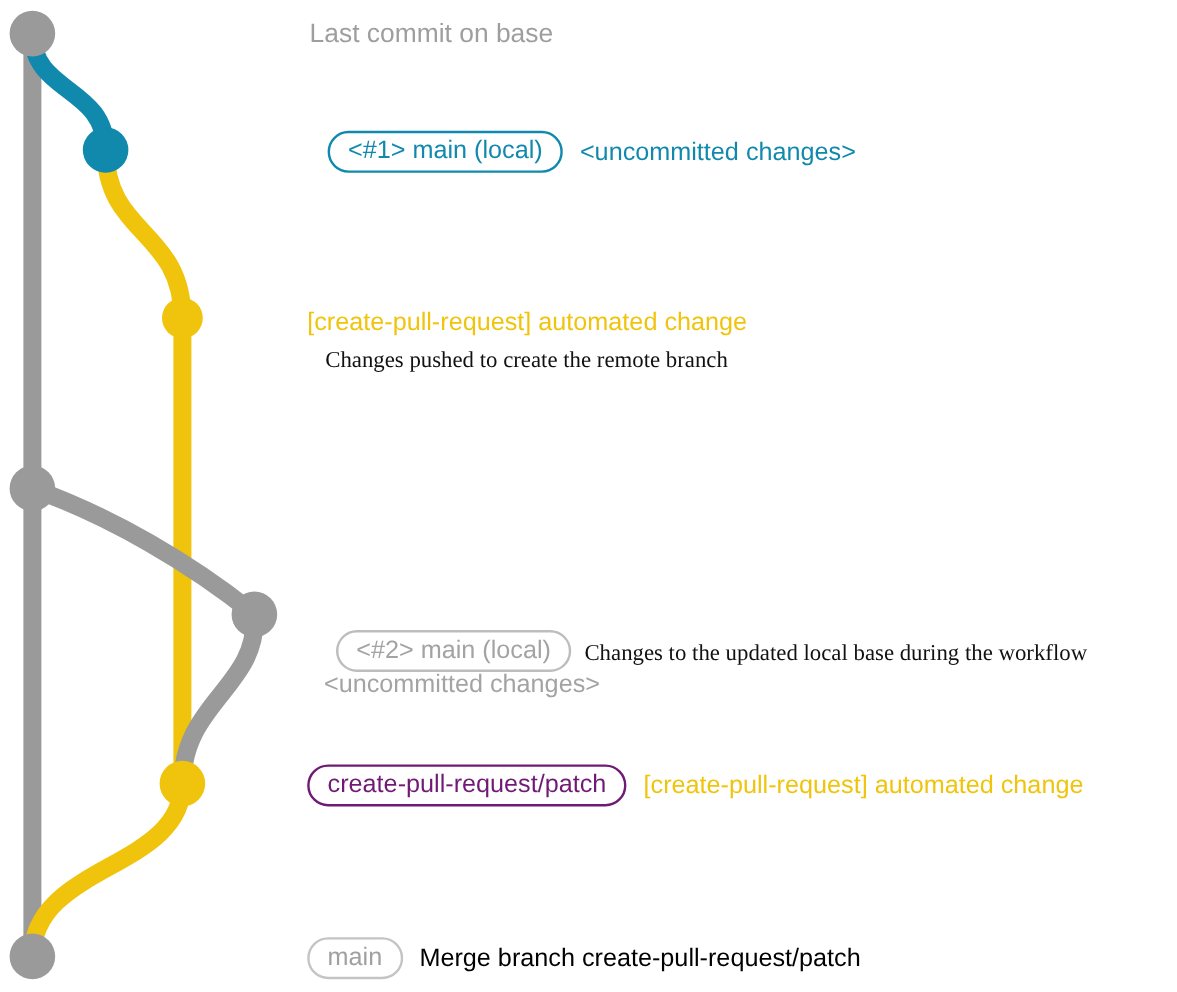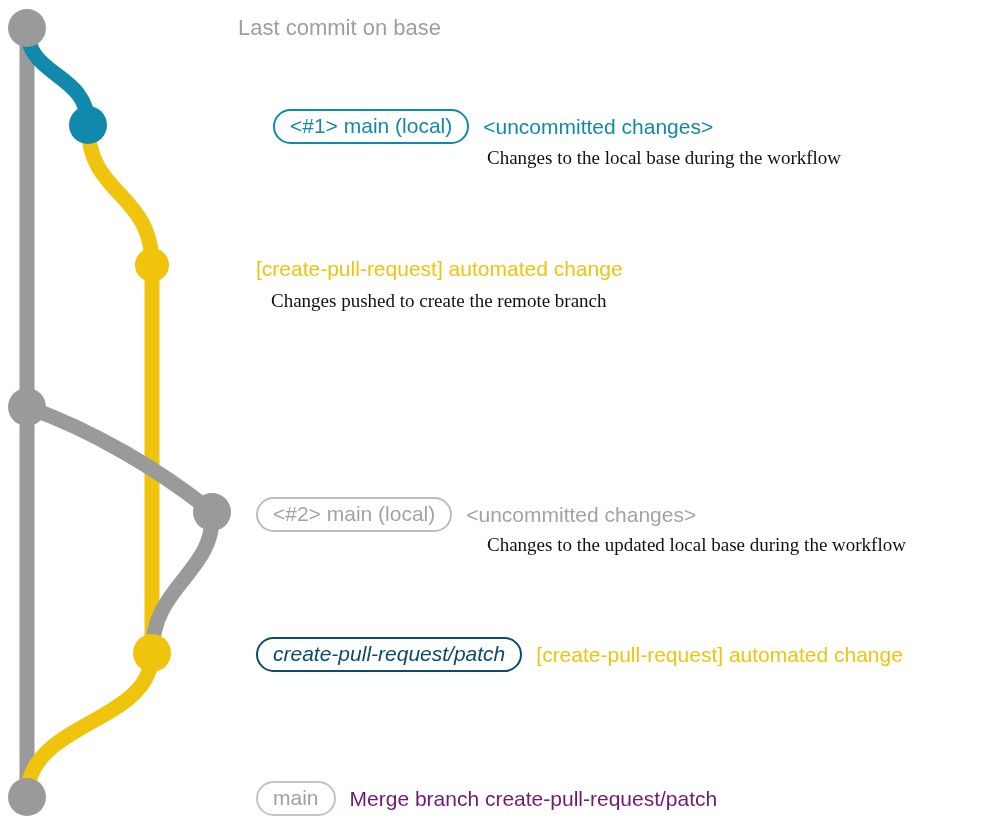--- a/index.html
+++ b/index.html
@@ -54,33 +54,33 @@
     border: 2px solid currentColor;
     padding: 4px 15px 6px 15px;
     font-size: 21px;
     font-weight: 400;
     letter-spacing: 0px;
     line-height: 1;
     background: #ffffff;
   }
   .pill.blue   { color: #1089ad; }
   .pill.gray   { color: #a3a3a3; border-color: #bdbdbd; }
-  .pill.yellow { color: #0c4a6e; font-style: italic; }
+  .pill.yellow { color: #701a75; }
   .pill.graymain { color: #a0a0a0; border-color: #c4c4c4; }
 
   
   .subject {
     font-size: 21px;
     line-height: 1;
     white-space: nowrap;
   }
   .subject.blue   { color: #1089ad; }
   .subject.gray   { color: #a3a3a3; }
   .subject.yellow { color: #f0c40c; }
-  .subject.plain  { color: #701a75; }
+  .subject.plain  { color: #000000; }
 
   .pill + .subject { margin-left: 14px; }
 
   
   .desc {
     position: absolute;
     font-family: "Liberation Serif", serif;
     font-size: 19px;
     color: #111111;
     white-space: nowrap;
@@ -122,35 +122,34 @@
     <circle cx="88" cy="125" r="19" fill="#1089ad"></circle>
     <circle cx="152" cy="265" r="17" fill="#f0c40c"></circle>
     <circle cx="27" cy="407" r="19" fill="#9a9a9a"></circle>
     <circle cx="212" cy="512" r="19" fill="#9a9a9a"></circle>
     <circle cx="152" cy="653" r="19" fill="#f0c40c"></circle>
     <circle cx="27" cy="797" r="19" fill="#9a9a9a"></circle>
   </svg>
 
   <div class="layer">
 
-    <div class="base-caption" style="left:238px; top:17px;">Last commit on base</div>
+    <div class="base-caption" style="left:258px; top:17px;">Last commit on base</div>
 
     <div class="row" style="left:273px; top:108px; height:36px;">
       <span class="pill blue">&lt;#1&gt; main (local)</span>
       <span class="subject blue">&lt;uncommitted changes&gt;</span>
     </div>
-    <div class="desc" style="left:487px; top:148px;">Changes to the local base during the workflow</div>
 
     <div class="row" style="left:256px; top:255px; height:26px;">
       <span class="subject yellow">[create-pull-request] automated change</span>
     </div>
     <div class="desc" style="left:271px; top:291px;">Changes pushed to create the remote branch</div>
 
 
-    <div class="row" style="left:256px; top:496px; height:36px;">
+    <div class="row" style="left:256px; top:525px; height:36px;flex-direction:column;">
       <span class="pill gray">&lt;#2&gt; main (local)</span>
       <span class="subject gray">&lt;uncommitted changes&gt;</span>
     </div>
     <div class="desc" style="left:487px; top:535px;text-align:right;">Changes to the updated local base during the workflow</div>
 
     <div class="row" style="left:256px; top:636px; height:36px;">
       <span class="pill yellow">create-pull-request/patch</span>
       <span class="subject yellow">[create-pull-request] automated change</span>
     </div>
 

